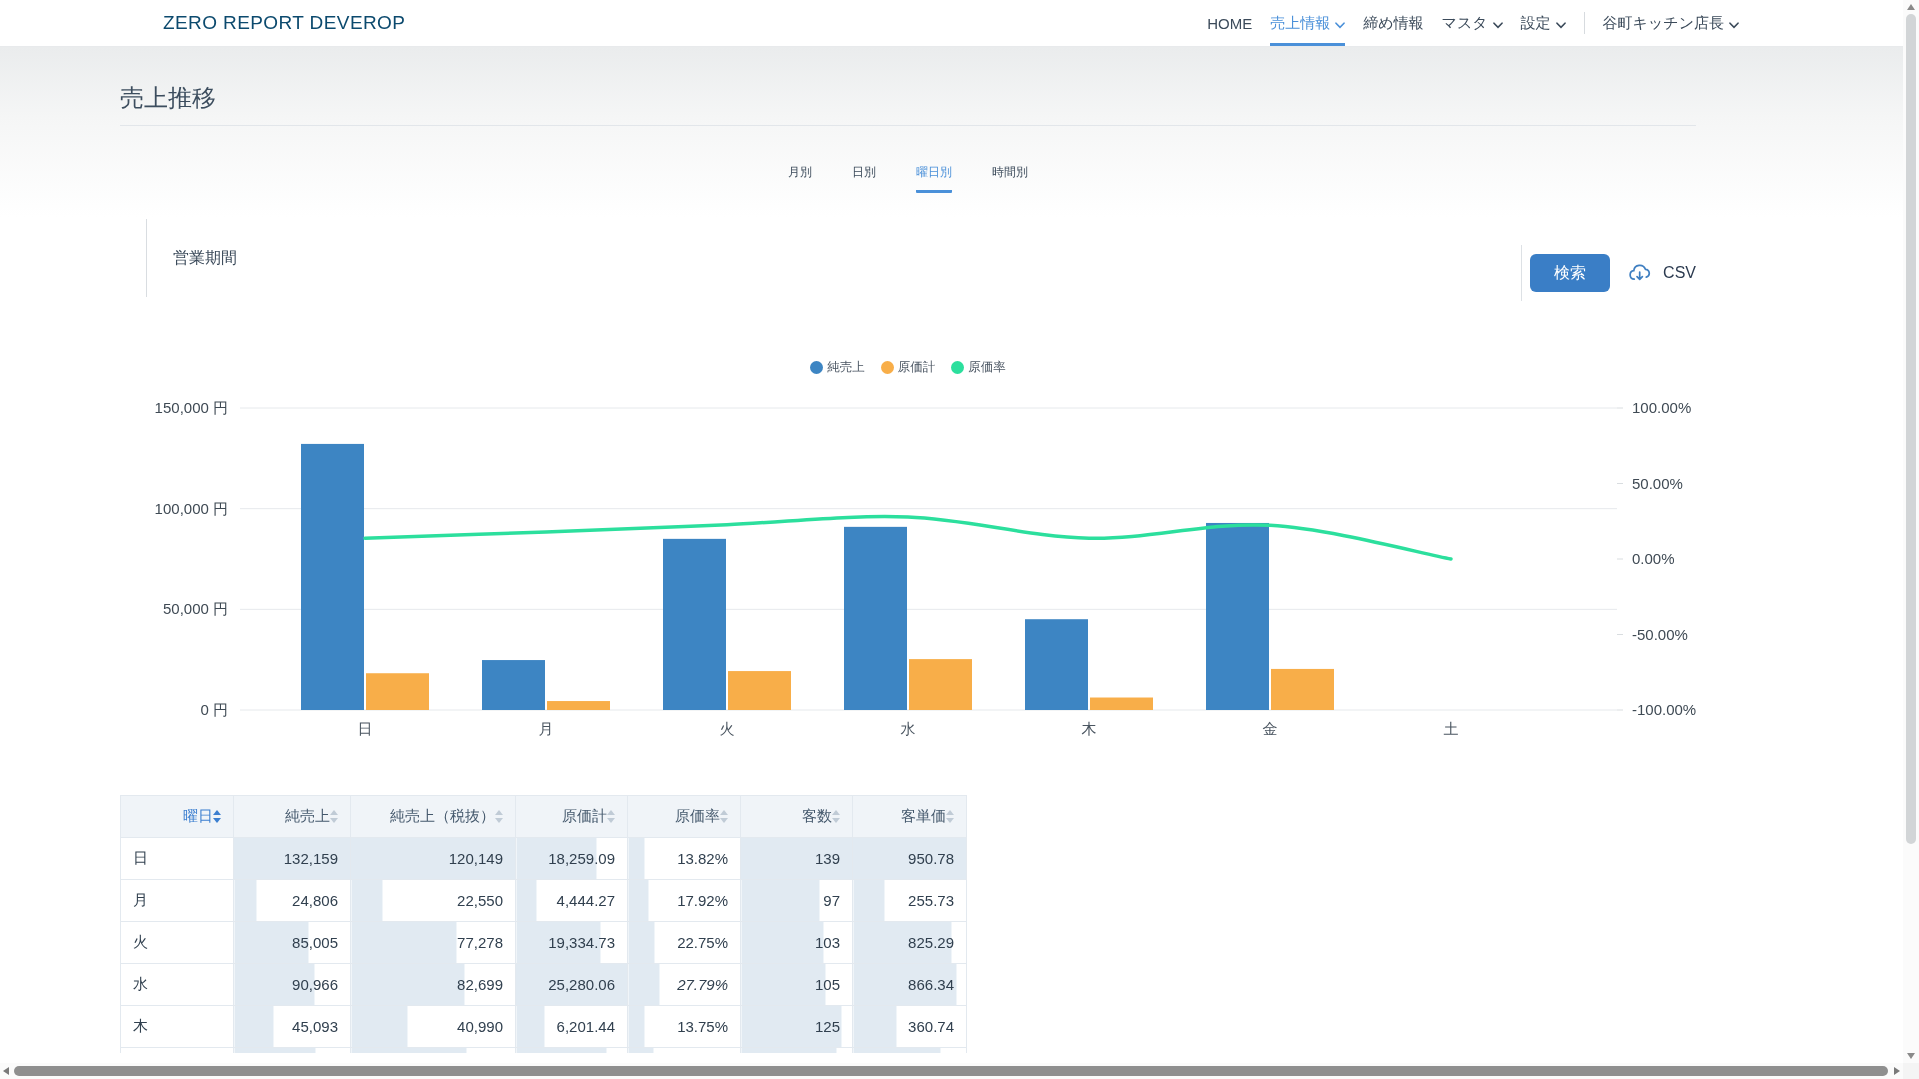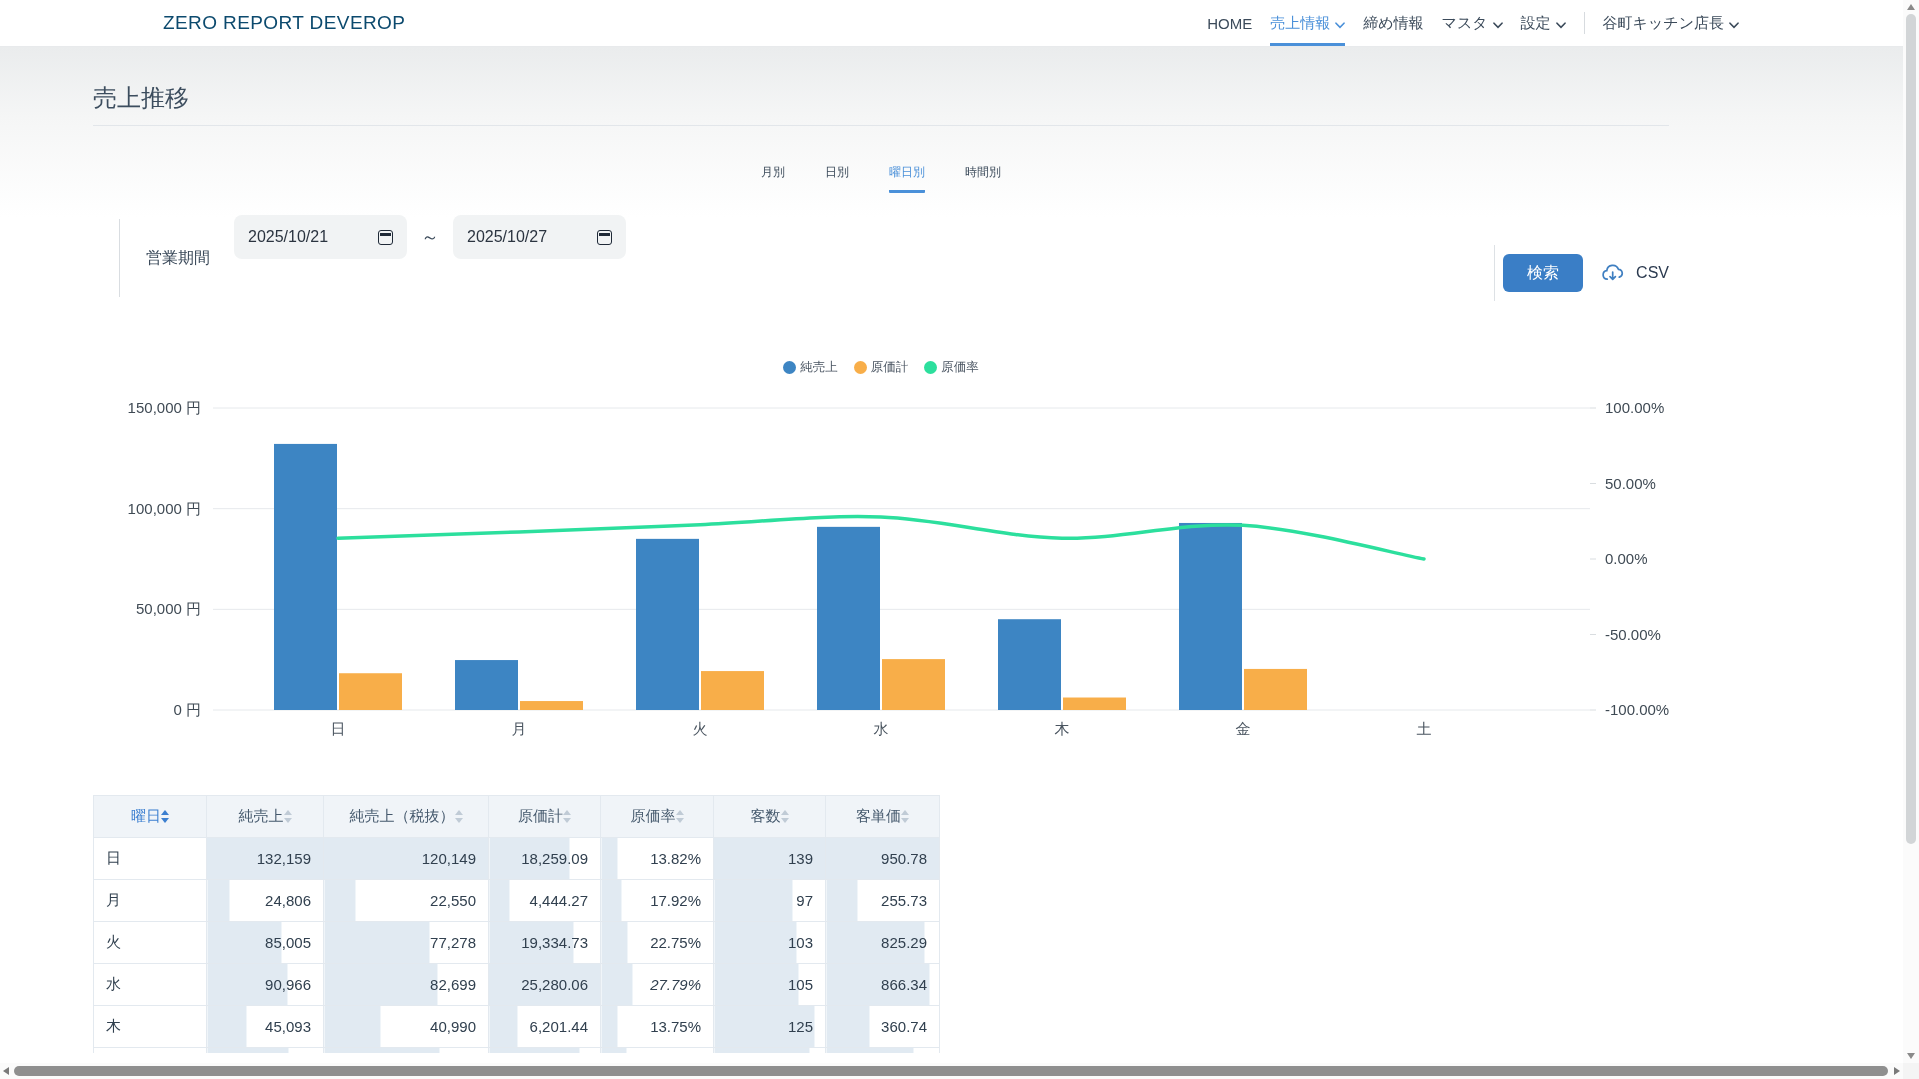--- a/index.html
+++ b/index.html
@@ -13,21 +13,21 @@
   .brand { align-self:center; font-size:19px; letter-spacing:.4px; color:#0c4a6e; font-weight:500; }
   .nav-items { display:flex; align-items:stretch; gap:18px; }
   .nav-item { display:flex; align-items:center; gap:5px; font-size:15px; color:#3b4a5a;
     border-bottom:3px solid transparent; padding-top:3px; cursor:pointer; }
   .nav-item.active { color:#4a90d9; border-bottom-color:#4a90d9; }
   .chev { width:10px; height:7px; display:inline-block; }
   .nav-divider { width:1px; background:#d7dbdf; margin:12px 0; align-self:stretch; }
 
   
   .main { height:1032px; background:linear-gradient(180deg,#eaeced 0,#f5f6f6 70px,#ffffff 170px); }
-  .content { width:1576px; margin-left:93px; }
+  .content { width:1576px; margin-left:120px; }
   h1 { padding-top:36px; font-size:24px; line-height:30px; font-weight:500; color:#3c4d5e; }
   .title-rule { border:none; border-top:1px solid #e2e6ea; margin-top:12px; }
 
   .tabs { display:flex; justify-content:center; gap:40px; margin-top:38px; }
   .tab { font-size:12px; color:#3b4a5a; padding-bottom:9px; border-bottom:3px solid transparent;
     border-radius:1px; cursor:pointer; }
   .tab.active { color:#4a90d9; border-bottom-color:#4a90d9; }
 
   
   .filter-row { display:flex; align-items:stretch; margin-top:22px; }
@@ -65,21 +65,21 @@
   .legend-item { display:flex; align-items:center; gap:4px; }
   .legend-dot { width:13px; height:13px; border-radius:50%; }
   .legend-label { font-size:12.5px; color:#4a5562; }
   .chart-svg { display:block; margin-top:6px; }
 
   
   .table-clip { height:258px; overflow:hidden; margin-top:45px; width:848px; }
   table.daytable { border-collapse:collapse; table-layout:fixed; width:846px; font-size:15px; }
   .daytable th, .daytable td { border:1px solid #e3e9ef; height:42px; padding:0 12px; }
   .daytable th { background:#f0f4f8; color:#44586c; font-weight:500; text-align:left; position:relative; }
-  .daytable th .th-inner { display:flex; align-items:center; justify-content:center; }
+  .daytable th .th-inner { display:flex; align-items:center; justify-content:flex-end; }
   .sort { display:inline-flex; flex-direction:column; gap:2.5px; }
   .sort i { width:0; height:0; border-left:4.5px solid transparent; border-right:4.5px solid transparent; }
   .sort .up { border-bottom:5px solid #c0cbd6; }
   .sort .dn { border-top:5px solid #c0cbd6; }
   .sort.active .up { border-bottom-color:#3c7fd0; }
   .sort.active .dn { border-top-color:#3c7fd0; }
   .daytable th.sorted-col { color:#3c7fd0; }
   .daytable td.day { background:#fff; color:#31404f; }
   .daytable td.num { text-align:right; color:#31404f; }
 
@@ -152,31 +152,20 @@
         <div class="tab">日別</div>
         <div class="tab active">曜日別</div>
         <div class="tab">時間別</div>
       </div>
 
     <div class="filter-row">
       <div class="v-divider"></div>
       <div class="period-group">
         <span class="period-label">営業期間</span>
         <div class="period-box">
-          <div class="date-row">
-            <div class="date-input">
-              <span class="val">2025/10/21</span>
-              <span class="cal"></span>
-            </div>
-            <span class="tilde">～</span>
-            <div class="date-input">
-              <span class="val">2025/10/27</span>
-              <span class="cal"></span>
-            </div>
-          </div>
         </div>
       </div>
       <div class="filter-spacer"></div>
       <div class="right-group">
         <div class="search-divider"></div>
         <button class="search-btn">検索</button>
         <div class="csv-link">
           <svg width="23" height="18" viewBox="0 0 23 18">
             <path d="M6.3 15.2 a4.3 4.3 0 0 1 -.5 -8.55 A6 6 0 0 1 17.4 5.3 a4 4 0 0 1 .9 7.85" fill="none" stroke="#3f7fc1" stroke-width="1.7" stroke-linecap="round"></path>
             <path d="M11.7 8 v7.2 M9 12.6 l2.7 2.7 2.7-2.7" fill="none" stroke="#3f7fc1" stroke-width="1.7" stroke-linecap="round" stroke-linejoin="round"></path>

